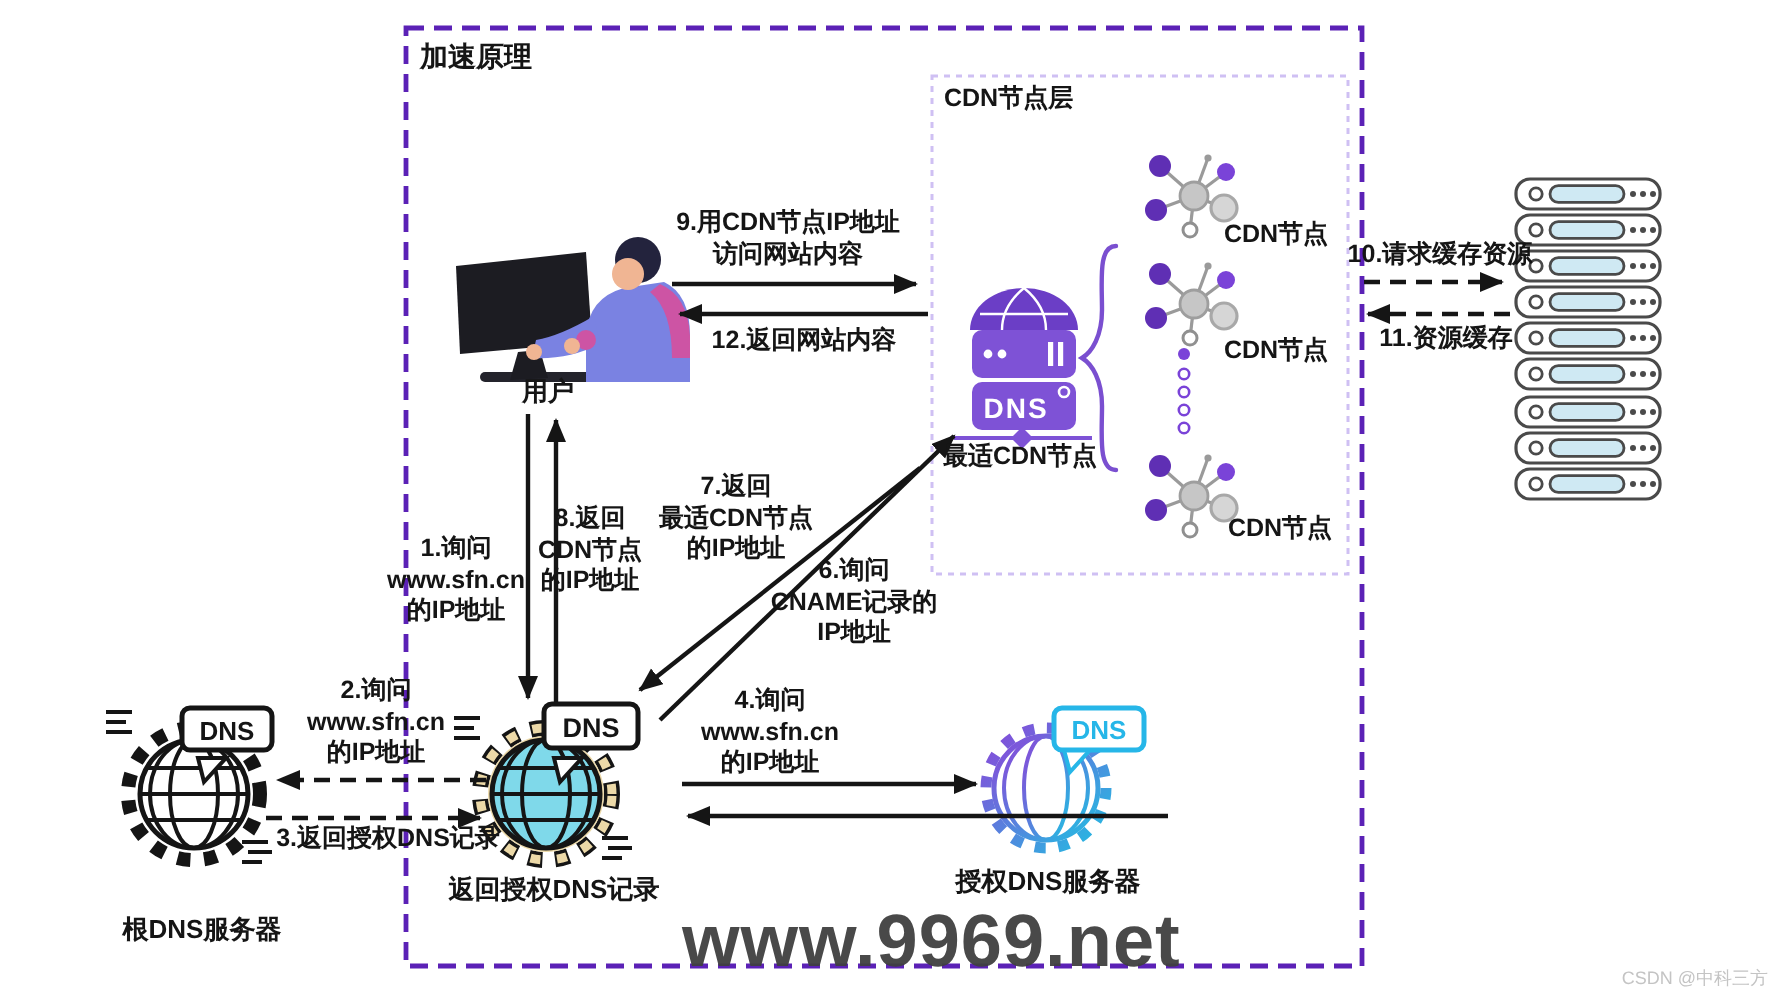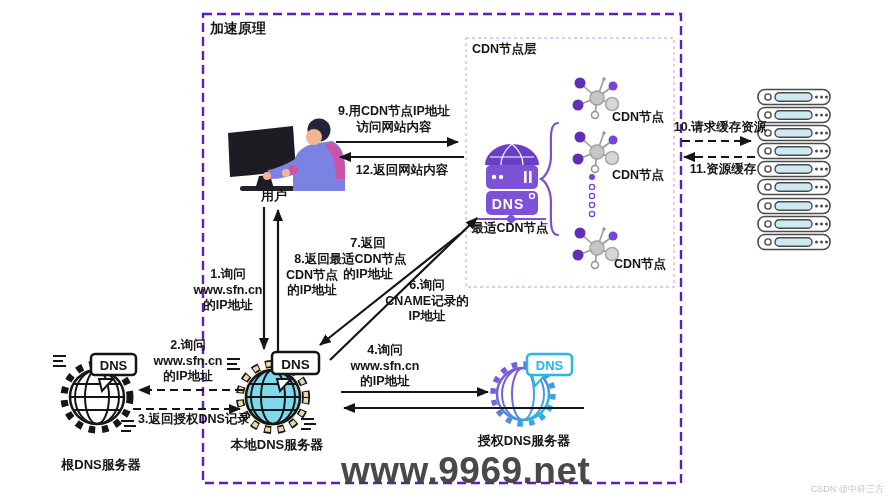--- a/index.html
+++ b/index.html
@@ -217,40 +217,40 @@
 
 <div class="lbl cap" style="left:274px;top:188px;">用户</div>
 <div class="lbl" style="left:510px;top:221px;">最适CDN节点</div>
 
 <div class="lbl" style="left:638px;top:110px;">CDN节点</div>
 <div class="lbl" style="left:638px;top:168px;">CDN节点</div>
 <div class="lbl" style="left:640px;top:257px;">CDN节点</div>
 
 
 <div class="lbl cap" style="left:101px;top:437px;margin-top:20px;">根DNS服务器</div>
-<div class="lbl cap" style="left:277px;top:437px;">本地DNS服务器</div>
+<div class="lbl cap" style="left:277px;top:437px;">返回授权DNS记录</div>
 <div class="lbl cap" style="left:524px;top:433px;">授权DNS服务器</div>
 
 <div class="lbl" style="left:228px;top:267px;">1.询问
 www.sfn.cn
 的IP地址</div>
 <div class="lbl" style="left:188px;top:338px;">2.询问
 www.sfn.cn
 的IP地址</div>
 <div class="lbl" style="left:194px;top:412px;">3.返回授权DNS记录</div>
 <div class="lbl" style="left:385px;top:343px;">4.询问
 www.sfn.cn
 的IP地址</div>
 <div class="lbl" style="left:427px;top:278px;">6.询问
 CNAME记录的
 IP地址</div>
 <div class="lbl" style="left:368px;top:236px;">7.返回
 最适CDN节点
 的IP地址</div>
-<div class="lbl" style="left:312px;top:252px;">8.返回
+<div class="lbl" style="left:295px;top:252px;">8.返回
 CDN节点
 的IP地址</div>
 <div class="lbl" style="left:394px;top:104px;">9.用CDN节点IP地址
 访问网站内容</div>
 <div class="lbl" style="left:720px;top:120px;">10.请求缓存资源</div>
 <div class="lbl" style="left:723px;top:162px;">11.资源缓存</div>
 <div class="lbl" style="left:402px;top:163px;">12.返回网站内容</div>
 
 <div class="watermark">www.9969.net</div>
 <div class="credit">CSDN @中科三方</div>

